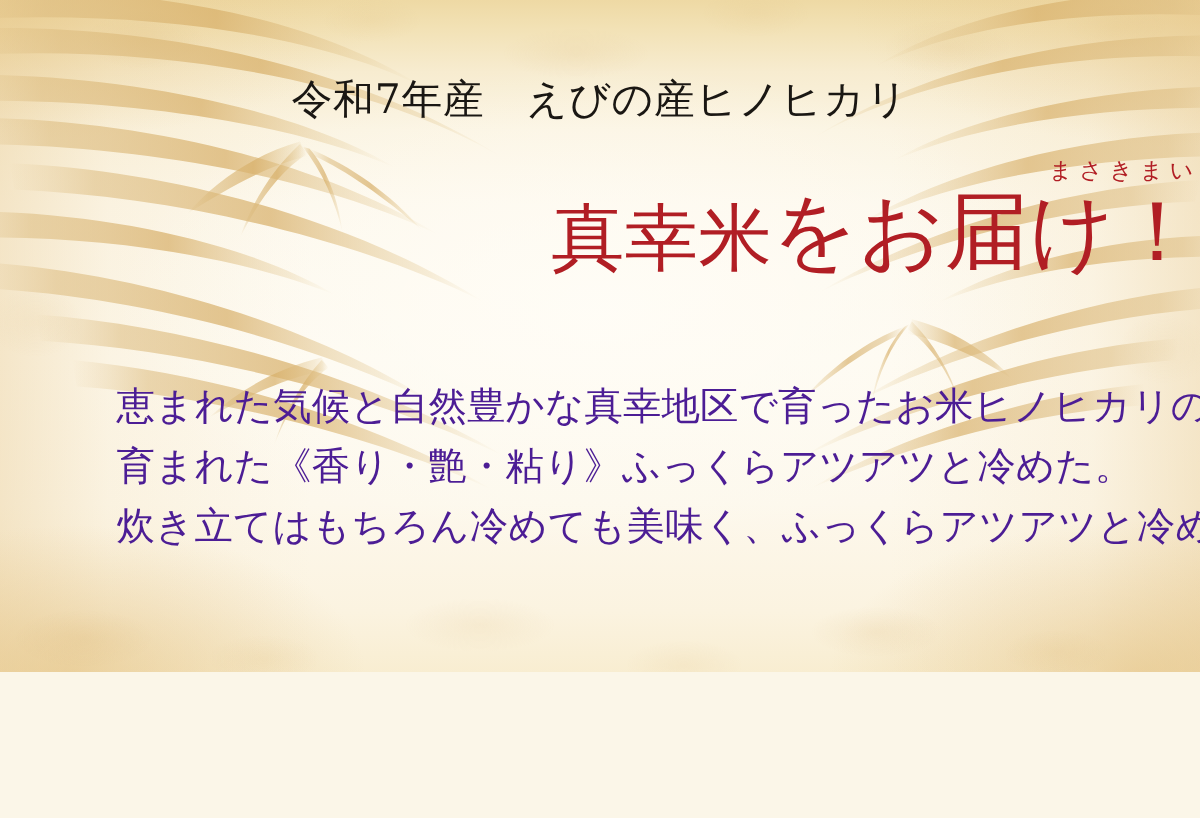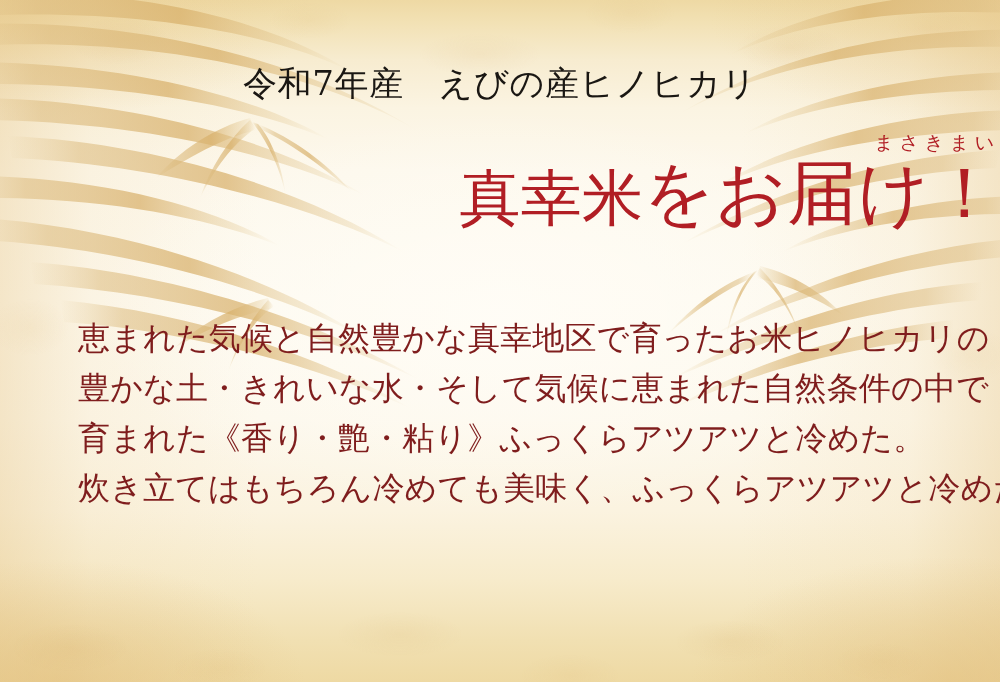--- a/index.html
+++ b/index.html
@@ -5,21 +5,21 @@
 <style>
   html,body{margin:0;padding:0;}
   body{
     width:1000px;height:682px;overflow:hidden;
     font-family:"DejaVu Serif","Liberation Serif",serif;
     background:#fbf6e8;
   }
 
   
   #poster{
-    position:relative;width:1000px;height:682px;overflow:hidden;
+    position:relative;width:1000px;height:560px;overflow:hidden;
     background:#fbf7ea;
   }
 
   
   .bg-base{
     position:absolute;inset:0;
     background:
       linear-gradient(to bottom,
         #eed9a4 0px,
         #f2e1b4 22px,
@@ -92,22 +92,22 @@
     letter-spacing:.30em;text-indent:.30em;
     margin:0 0 6px -122px;
   }
   .title-main{
     display:block;color:#b11e24;line-height:1;white-space:nowrap;
   }
   .title-kanji{font-size:61px;letter-spacing:.005em;vertical-align:-2px;}
   .title-tail{font-size:70px;letter-spacing:.005em;}
 
   .body-copy{
-    position:absolute;top:313px;left:78px;width:860px;
-    color:#7f1d1d;font-size:32px;line-height:50px;
+    position:absolute;top:313px;left:97px;width:860px;
+    color:#4c1d95;font-size:32px;line-height:50px;
     letter-spacing:.004em;
   }
   .body-copy .ln{display:block;white-space:nowrap;}
 </style>
 </head>
 <body>
 
 <div id="poster">
 
   <div class="bg-base"></div>
@@ -176,19 +176,18 @@
 
     <div class="headline">令和7年産　えびの産ヒノヒカリ</div>
 
     <div class="title-block">
       <span class="ruby">まさきまい</span>
       <span class="title-main"><span class="title-kanji">真幸米</span><span class="title-tail">をお届け！</span></span>
     </div>
 
     <div class="body-copy">
       <span class="ln">恵まれた気候と自然豊かな真幸地区で育ったお米ヒノヒカリの</span>
-      <span class="ln">豊かな土・きれいな水・そして気候に恵まれた自然条件の中で</span>
       <span class="ln">育まれた《香り・艶・粘り》ふっくらアツアツと冷めた。</span>
       <span class="ln">炊き立てはもちろん冷めても美味く、ふっくらアツアツと冷めた</span>
     </div>
 
   </div>
 </div>
 
 </body></html>

